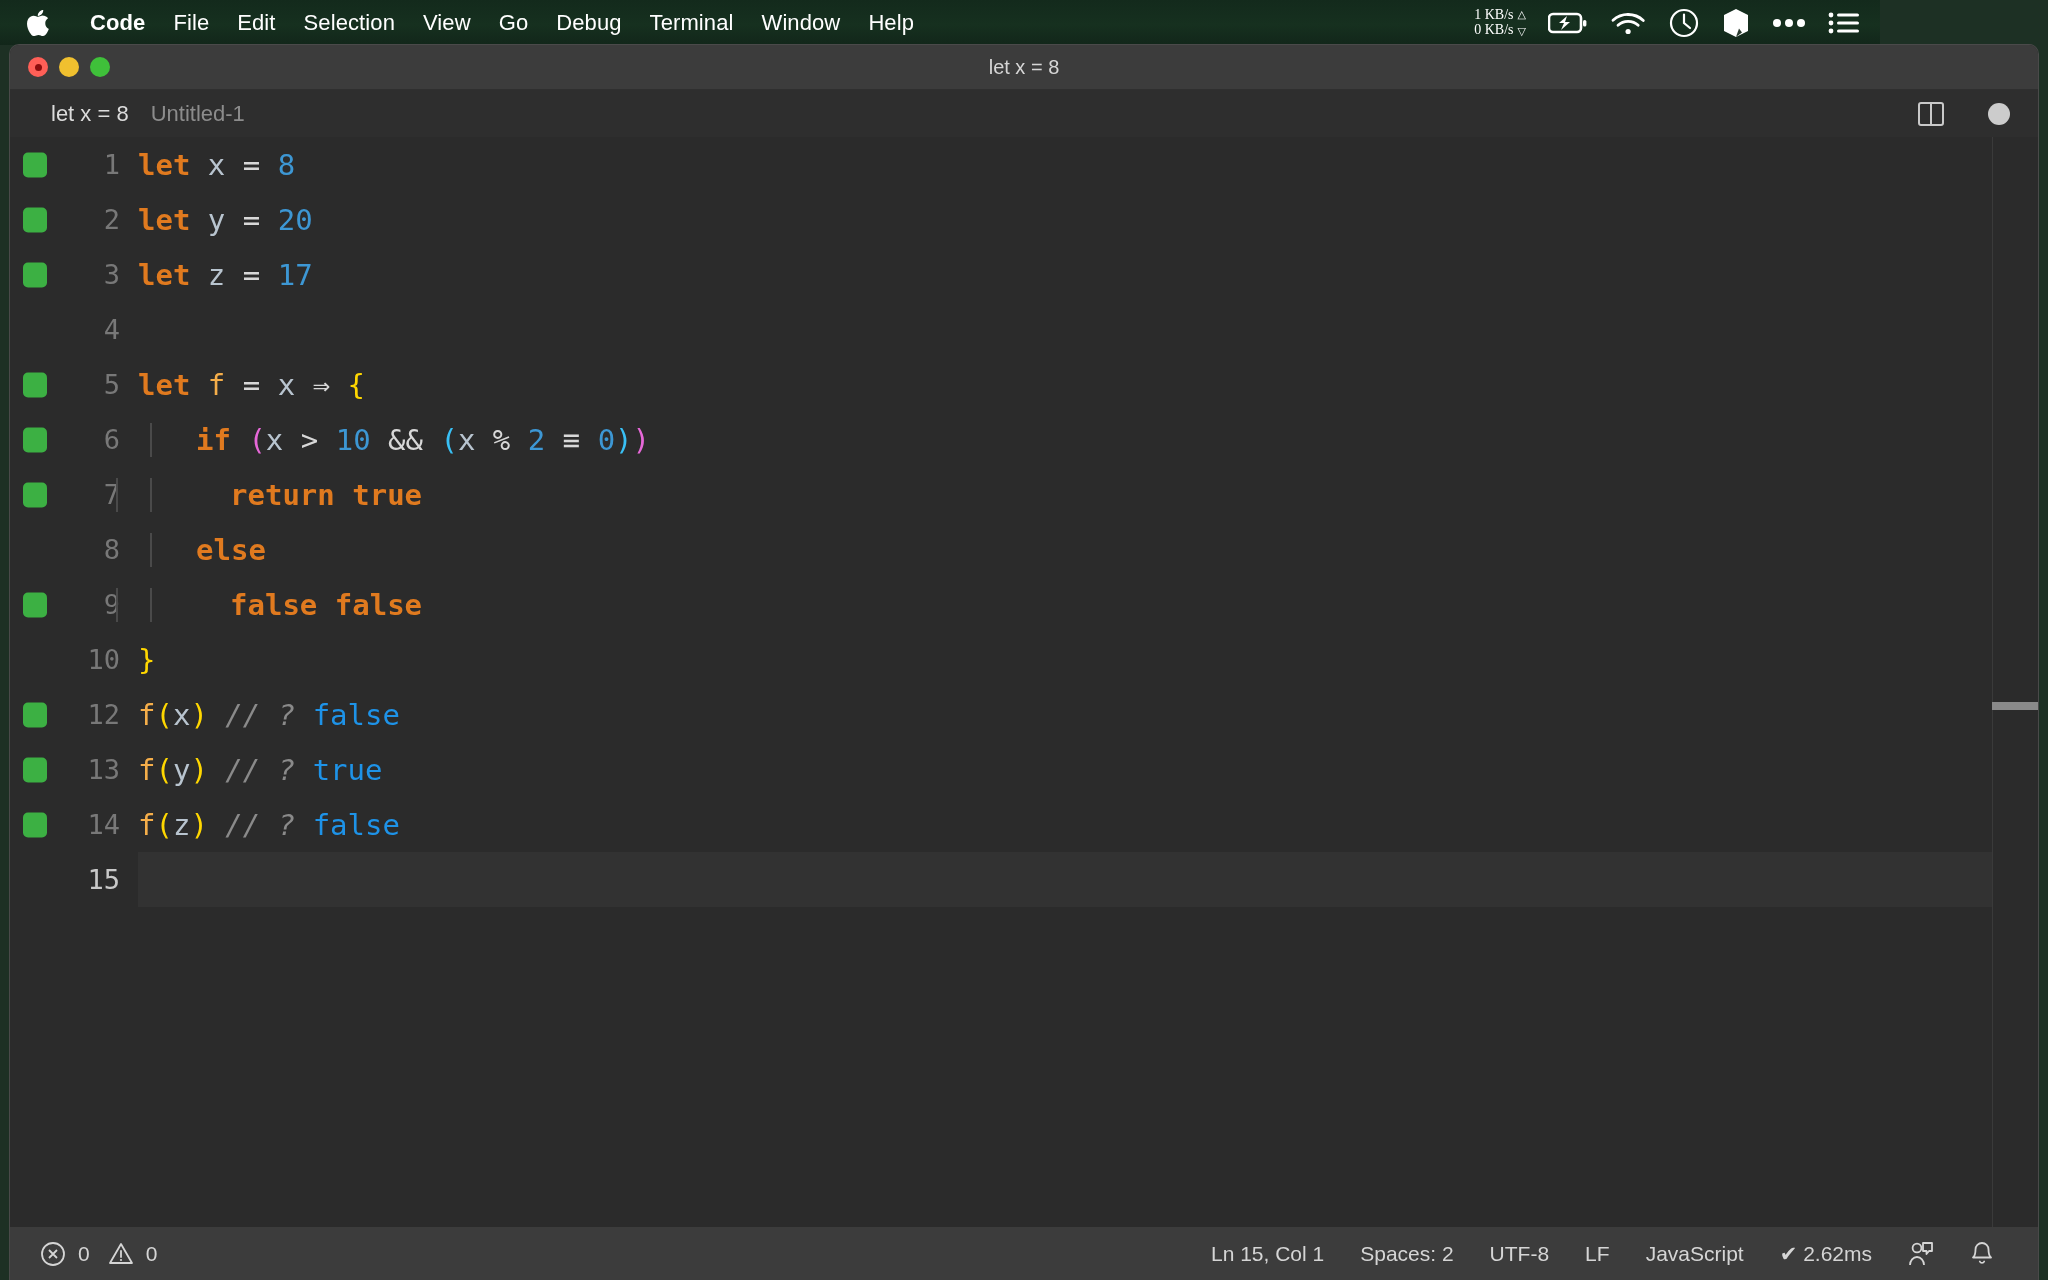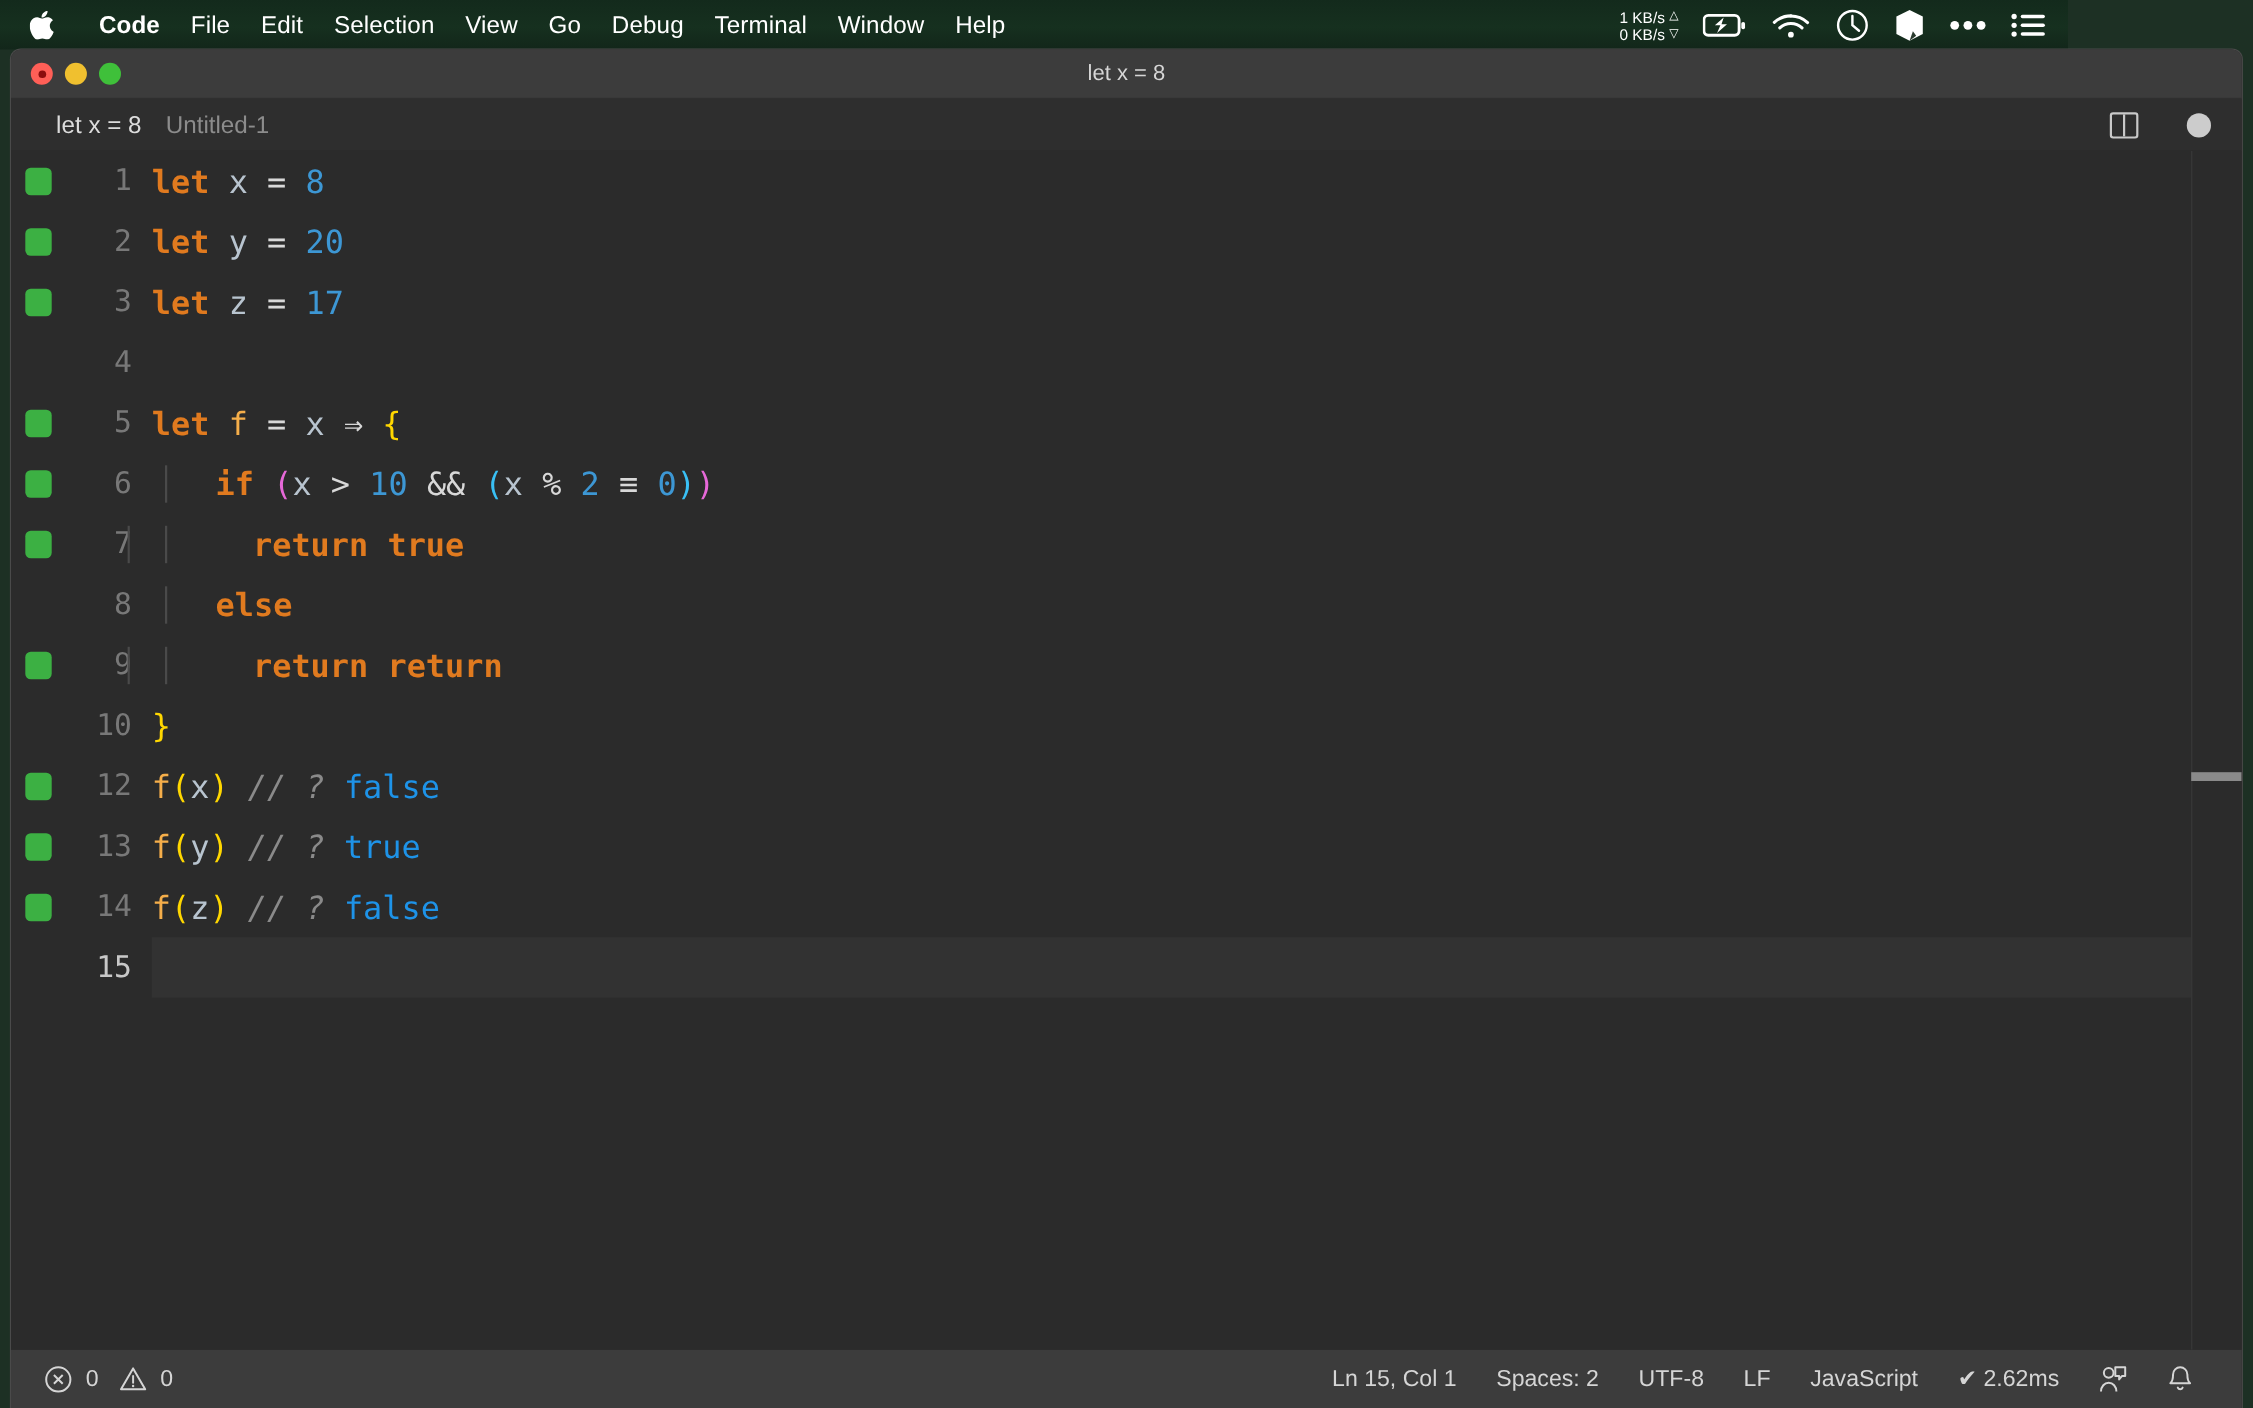--- a/index.html
+++ b/index.html
@@ -16,21 +16,21 @@
     width: 1880px; height: 45px;
     background: linear-gradient(180deg,#132a1c 0%,#16301f 55%,#12261a 100%);
     display: flex; align-items: center;
     padding: 0 14px 0 26px;
     color: #ffffff;
   }
   .apple-logo { width: 24px; height: 28px; margin-right: 26px; display:flex; align-items:center; justify-content:center; }
   .menu-item { font-size: 22px; padding: 0 14px; color: #ffffff; white-space: nowrap; letter-spacing: .1px; }
   .menu-item.bold { font-weight: 700; }
   .menubar-right { margin-left: auto; display: flex; align-items: center; gap: 22px; padding-right: 6px; }
-  .netspeed { font-size: 14px; line-height: 15px; text-align: right; display: flex; align-items: flex-end; gap: 4px; }
+  .netspeed { font-size: 14px; line-height: 15px; text-align: right; display: flex; align-items: flex-start; gap: 4px; font-family: Liberation Serif, serif; }
   .netspeed .nums { text-align: right; }
   .netspeed .arrows { display:flex; flex-direction:column; gap:2px; font-size: 11px; line-height: 15px; }
   .sysicon { display: flex; align-items: center; justify-content: center; }
 
   
   .window {
     position: absolute; left: 10px; top: 45px;
     width: 2028px; height: 1235px;
     background: #2b2b2b;
     border-radius: 9px 9px 0 0;
@@ -251,21 +251,21 @@
     </div>
 
     <div class="code-row">
       <div class="lineno">8</div>
       <div class="codetext" style="padding-left:58px;"><span class="indent-guide" style="left:12px;"></span><span class="kw">else</span></div>
     </div>
 
     <div class="code-row">
       <div class="gutter-mark"></div>
       <div class="lineno">9</div>
-      <div class="codetext" style="padding-left:92px;"><span class="indent-guide" style="left:-22px;"></span><span class="indent-guide" style="left:12px;"></span><span class="kw">return return</span></div>
+      <div class="codetext" style="padding-left:92px;"><span class="indent-guide" style="left:-22px;"></span><span class="indent-guide" style="left:12px;"></span><span class="kw">false false</span></div>
     </div>
 
     <div class="code-row">
       <div class="lineno">10</div>
       <div class="codetext"><span class="br-y">}</span></div>
     </div>
 
 
     <div class="code-row">
       <div class="gutter-mark"></div>

